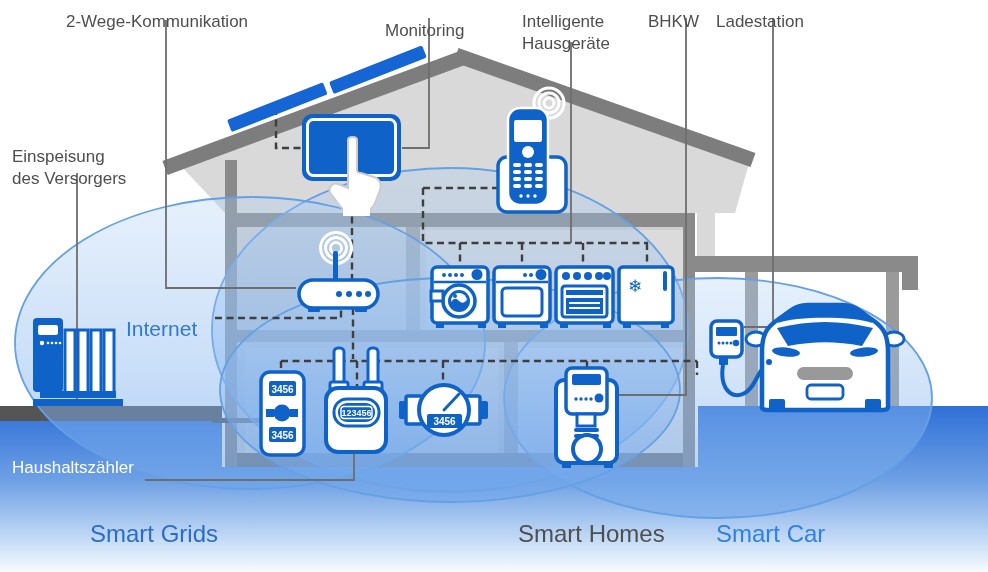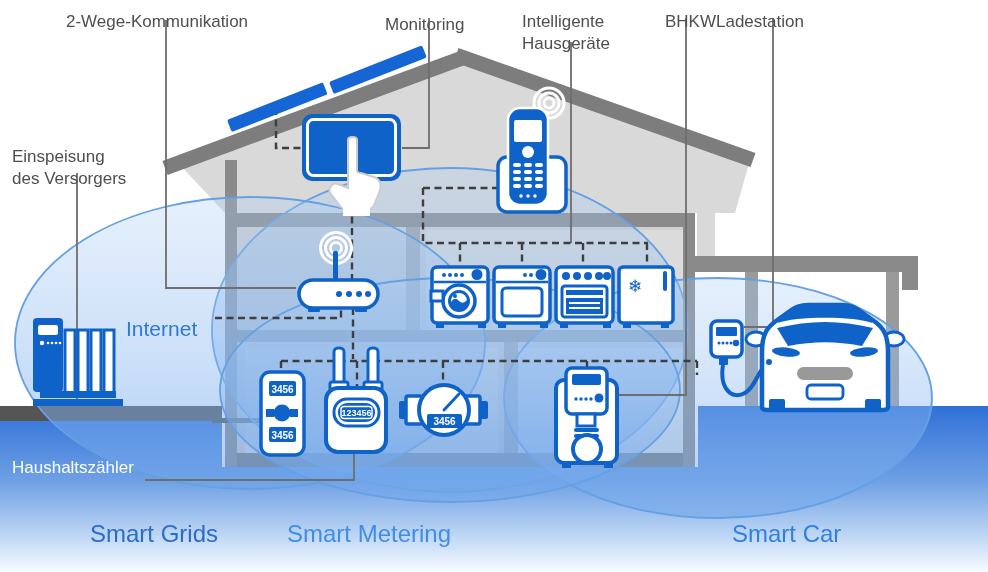--- a/index.html
+++ b/index.html
@@ -7,21 +7,21 @@
          font-family:"Liberation Sans",sans-serif;}
   #art{position:absolute;left:0;top:0;}
   .lbl{position:absolute;font-size:17px;line-height:1.3;color:#4f4f4f;white-space:nowrap;margin-top:8px;}
   .lbl div{white-space:nowrap;}
   .internet{font-size:21px;color:#2e7ad1;}
   .white-lbl{color:#ffffff;}
   .zone{position:absolute;top:520px;font-size:24px;white-space:nowrap;}
   .z-grids{left:90px;color:#2b6cc8;}
   .z-metering{left:287px;color:#3f8de8;}
   .z-homes{left:518px;color:#4f4f4f;}
-  .z-car{left:732px;color:#2f80e4;text-align:right;}
+  .z-car{left:716px;color:#2f80e4;text-align:right;}
   svg text{font-family:"Liberation Sans",sans-serif;}
 </style>
 </head>
 <body>
 
 <div id="stage">
 
 <svg id="art" width="988" height="572" viewBox="0 0 988 572">
   <defs>
     <linearGradient id="groundGrad" gradientUnits="userSpaceOnUse" x1="0" y1="406" x2="0" y2="572">
@@ -315,33 +315,33 @@
     <ellipse cx="864" cy="352" rx="14" ry="4.5" fill="#0e62c8" transform="rotate(-6 864 352)"></ellipse>
     <rect x="797" y="367" width="56" height="13" rx="6.5" fill="#999999"></rect>
     <rect x="807" y="385" width="36" height="14" rx="4" fill="#ffffff" stroke="#0e62c8" stroke-width="2.8"></rect>
     <rect x="769" y="399" width="16" height="12" rx="2" fill="#0e62c8"></rect>
     <rect x="865" y="399" width="16" height="12" rx="2" fill="#0e62c8"></rect>
     <circle cx="769" cy="362" r="3" fill="#0e62c8"></circle>
   </g>
 </svg>
 
   <div class="lbl" style="left:66px;top:3px;">2-Wege-Kommunikation</div>
-  <div class="lbl" style="left:385px;top:6px;">Monitoring</div>
+  <div class="lbl" style="left:385px;top:12px;">Monitoring</div>
   <div class="lbl" style="left:522px;top:3px;">
     <div>Intelligente</div>
     <div>Hausgeräte</div>
   </div>
-  <div class="lbl" style="left:665px;top:3px;">BHKW</div>
+  <div class="lbl" style="left:648px;top:3px;">BHKW</div>
   <div class="lbl" style="left:716px;top:3px;">Ladestation</div>
   <div class="lbl" style="left:12px;top:138px;">
     <div>Einspeisung</div>
     <div>des Versorgers</div>
   </div>
   <div class="lbl internet" style="left:126px;top:307px;text-align:center;">Internet</div>
   <div class="lbl white-lbl" style="left:12px;top:449px;">
     <div>Haushaltszähler</div>
   </div>
 
   <div class="zone z-grids">Smart Grids</div>
-  <div class="zone z-metering">Smart Metering</div>
+  <div class="zone z-homes">Smart Homes</div>
   <div class="zone z-car">Smart Car</div>
 
 </div>
 
 </body></html>

